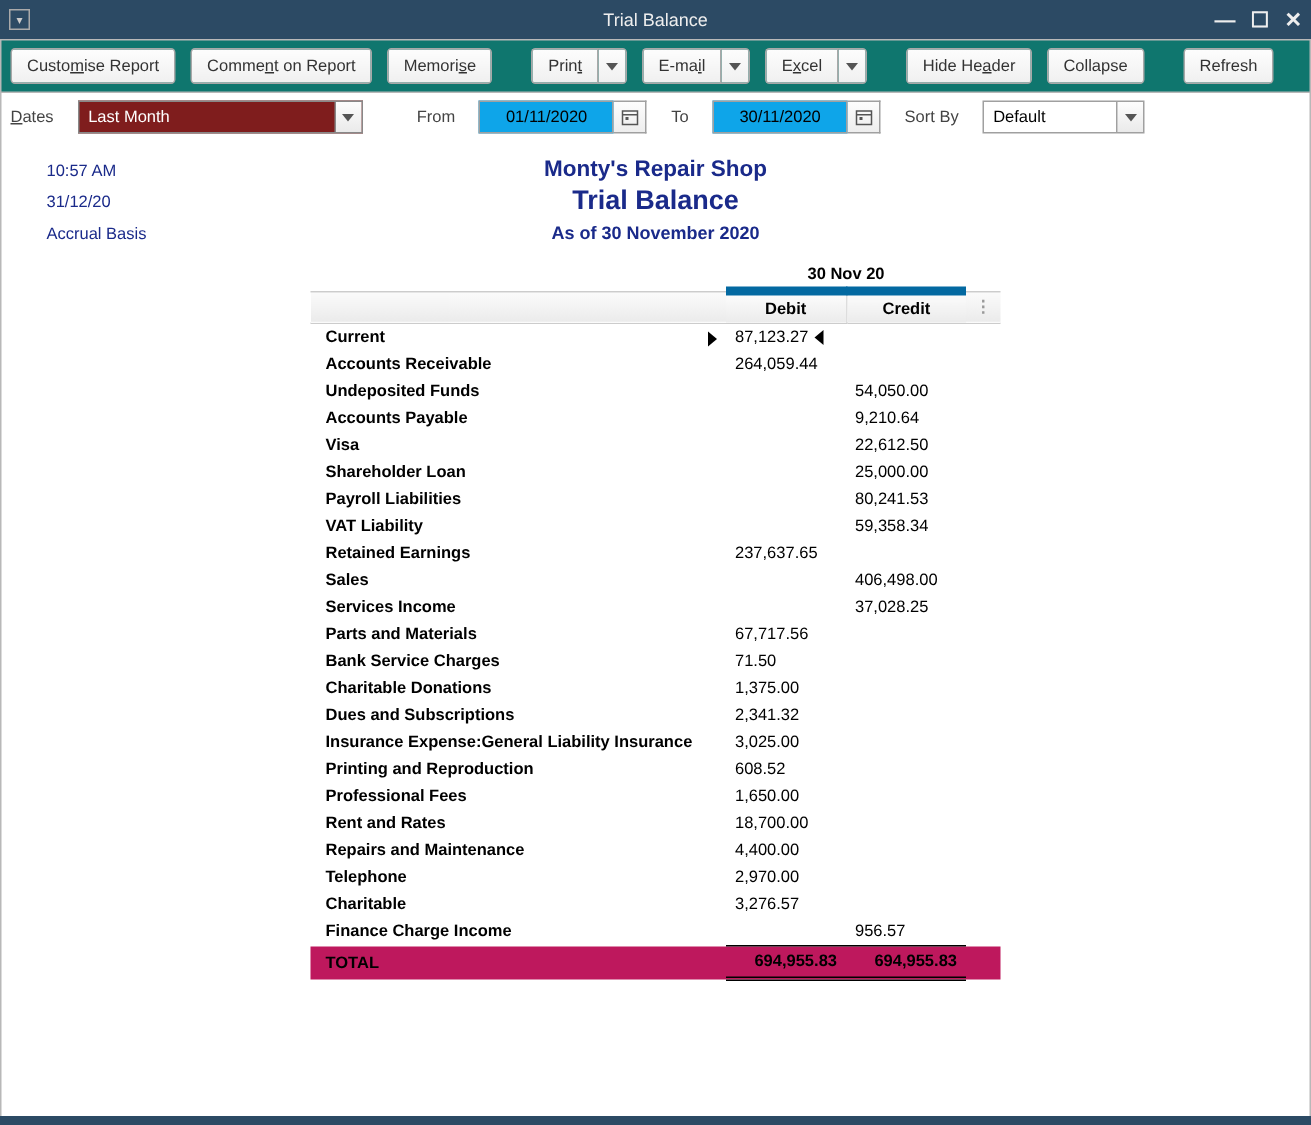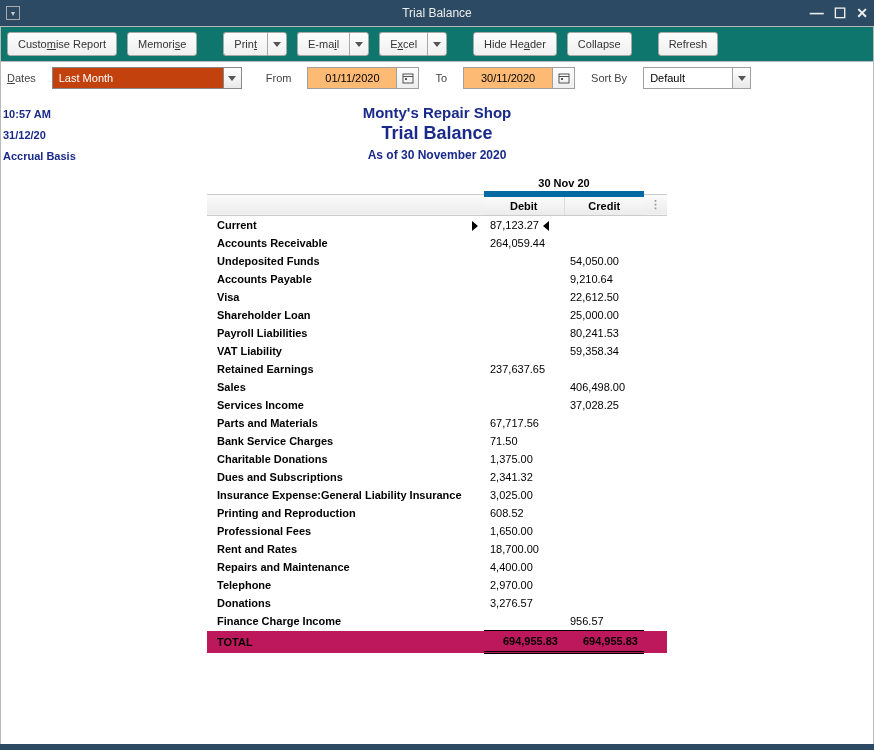--- a/index.html
+++ b/index.html
@@ -87,40 +87,40 @@
     border-left:1px solid #b8b8b8;
     border-right:1px solid #b8b8b8;
     padding:5px 6px;
     display:flex;
     align-items:center;
     gap:16px;
     font-size:11px;
   }
   .filterbar label { color:#444; }
   .date-select {
-    background:#c2410c;
+    background:#7f1d1d;
     color:#fff;
     border:1px solid #888;
     height:22px;
     width:190px;
     display:flex;align-items:center;
     padding:0 6px;
     position:relative;
   }
   .date-select .arrow-btn {
     position:absolute; right:0; top:0; bottom:0; width:18px;
     background:linear-gradient(#fdfdfd,#eaeaea);
     border-left:1px solid #888;
     display:flex;align-items:center;justify-content:center;
   }
   .date-input {
     border:1px solid #a0a0a0;
     height:22px; width:90px;
     display:flex;align-items:center;justify-content:center;
-    background:#fdba74;
+    background:#0ea5e9;
     position:relative;
   }
   .cal-icon {
     width:22px;height:22px;border:1px solid #a0a0a0;border-left:none;
     display:flex;align-items:center;justify-content:center;background:linear-gradient(#fdfdfd,#eee);
   }
   .sort-select {
     border:1px solid #a0a0a0;height:22px;width:108px;
     display:flex;align-items:center;padding:0 6px;background:#fff;position:relative;
   }
@@ -134,23 +134,23 @@
     background:#fff;
     border:1px solid #b8b8b8;
     border-top:none;
     margin:0;
     position:relative;
     overflow:auto;
     padding:6px 10px 20px 10px;
   }
   .meta-left {
     position:absolute;
-    left:2px; top:10px;
+    left:30px; top:10px;
     color:#1a2a8a;
-    font-weight:bold;
+    font-weight:normal;
     font-size:11px;
     line-height:1.9;
   }
   .report-header {
     text-align:center;
     color:#1a2a8a;
     margin-top:4px;
   }
   .report-header .company { font-size:15px; font-weight:bold; }
   .report-header .rpt-title { font-size:18px; font-weight:bold; margin-top:2px;}
@@ -224,20 +224,23 @@
       <span>☐</span>
       <span>✕</span>
     </div>
   </div>
 
   <div class="toolbar">
     <div class="tb-btn">
         <span>Custo<u>m</u>ise Report</span>
       </div>
     <div class="tb-btn">
+        <span>Comme<u>n</u>t on Report</span>
+      </div>
+    <div class="tb-btn">
         <span>Memori<u>s</u>e</span>
       </div>
     <div style="width:6px"></div>
     <div class="tb-split">
       <div class="tb-btn main">
           <span>Prin<u>t</u></span>
         </div>
       <div class="tb-btn arrow">
           <span class="chevron-down"></span>
         </div>
@@ -268,21 +271,21 @@
   </div>
 
   <div class="filterbar">
     <label><span><u>D</u>ates</span></label>
     <div class="date-select">
       <span>Last Month</span>
       <div class="arrow-btn">
           <span class="chevron-down"></span>
         </div>
     </div>
-    <label style="margin-left:8px;">From</label>
+    <label style="margin-left:20px;">From</label>
     <div style="display:flex">
       <div class="date-input">
           <span>01/11/2020</span>
         </div>
       <div class="cal-icon">
         <svg class="cal-svg" viewBox="0 0 12 12">
             <rect x="1" y="2" width="10" height="9" fill="none" stroke="#555"></rect>
             <line x1="1" y1="4.5" x2="11" y2="4.5" stroke="#555"></line>
             <rect x="3" y="6" width="2" height="2" fill="#555"></rect>
           </svg>
@@ -457,21 +460,21 @@
             <td class="amount"></td>
             <td class="menu"></td>
           </tr>
           <tr class="row">
             <td class="label">Telephone</td>
             <td class="amount">2,970.00</td>
             <td class="amount"></td>
             <td class="menu"></td>
           </tr>
           <tr class="row">
-            <td class="label">Donations</td>
+            <td class="label">Charitable</td>
             <td class="amount">3,276.57</td>
             <td class="amount"></td>
             <td class="menu"></td>
           </tr>
           <tr class="row">
             <td class="label">Finance Charge Income</td>
             <td class="amount"></td>
             <td class="amount">956.57</td>
             <td class="menu"></td>
           </tr>

